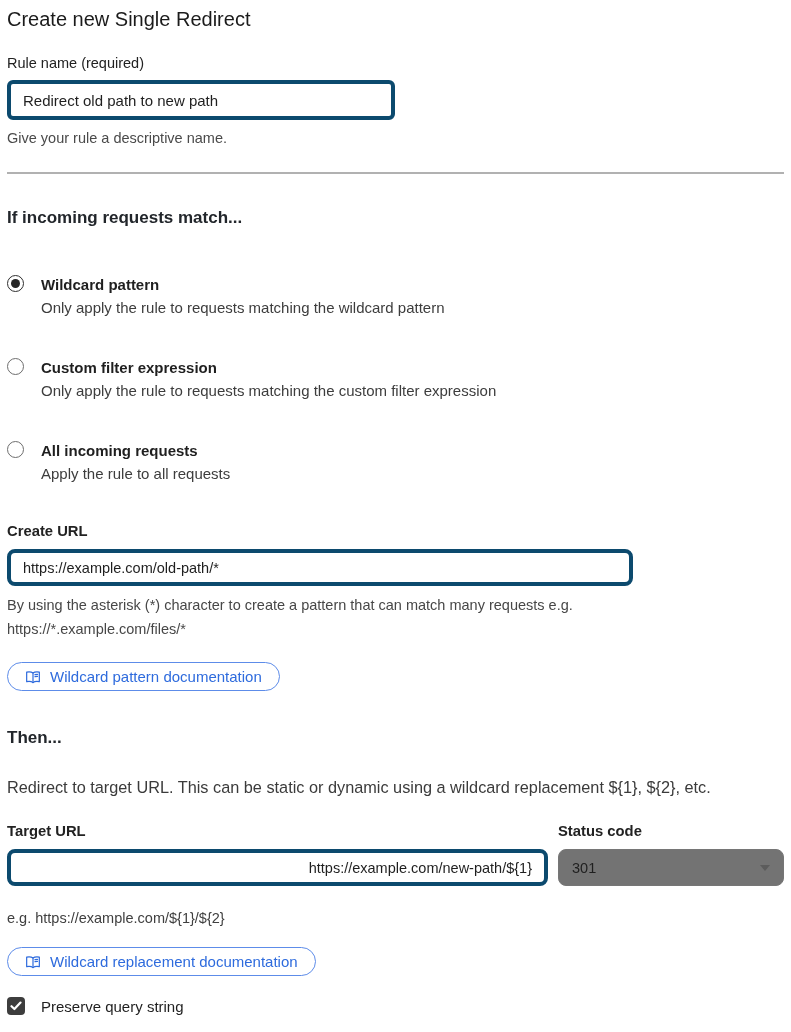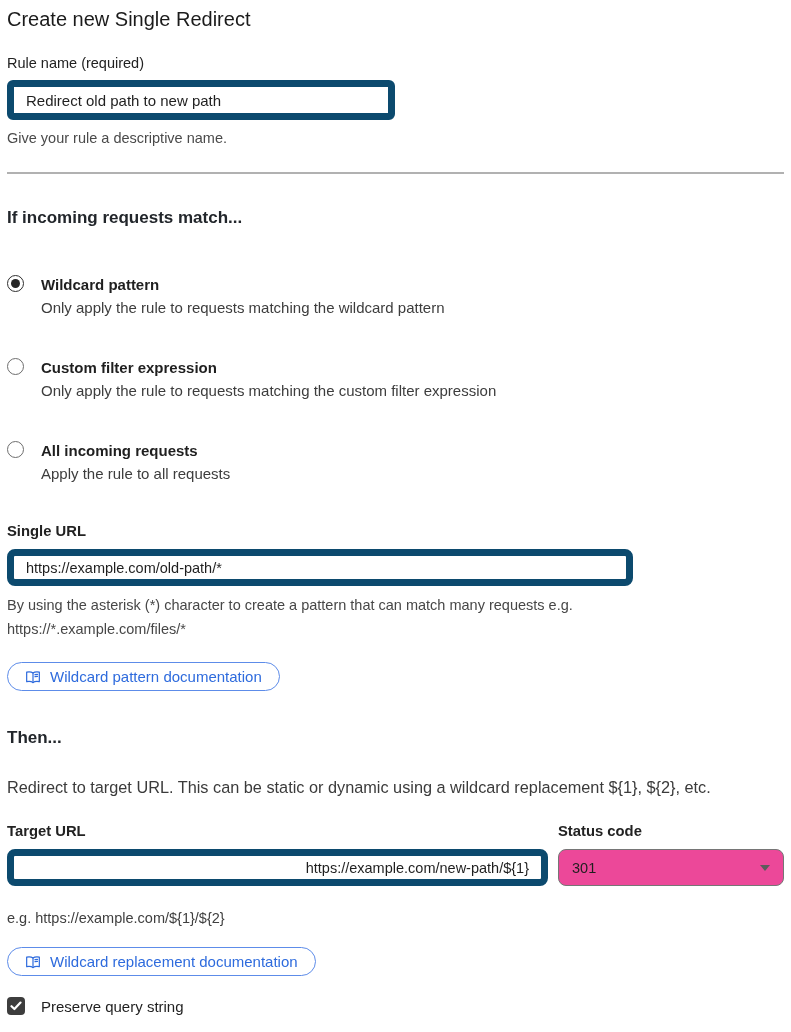--- a/index.html
+++ b/index.html
@@ -18,21 +18,21 @@
 
   .field-label {
     font-size: 14.5px; color: #222; line-height: 19px;
   }
   .field-label.semibold { font-weight: 700; font-size: 14.8px; }
 
   .rule-name-label { margin-top: 22px; }
 
   .text-input {
     display: flex; align-items: center;
-    height: 40px; border: 7px solid #0c4a6e; border-radius: 6px;
+    height: 40px; border: 4px solid #0c4a6e; border-radius: 6px;
     padding: 0 12px; font-size: 15px; color: #1f1f1f; background: #fff;
   }
   .rule-name-input { margin-top: 7px; width: 388px; }
 
   .helper {
     margin-top: 6px; font-size: 14.5px; color: #4a4a4a; line-height: 24px;
   }
 
   .divider { margin-top: 22px; border: none; border-top: 2px solid #b1b1b1; }
 
@@ -72,21 +72,21 @@
   .then-heading { margin-top: 36px; }
   .then-paragraph { margin-top: 27px; font-size: 16.3px; color: #3b3b3b; line-height: 22px; }
 
   .target-row { margin-top: 24px; display: flex; gap: 10px; }
   .target-col { flex: 0 0 541px; }
   .status-col { flex: 0 0 226px; }
   .target-row .text-input { margin-top: 8px; height: 37px; border-radius: 8px; font-size: 14.5px; width: 100%; justify-content: flex-end; }
 
   .select-box {
     margin-top: 8px; width: 100%; height: 37px;
-    border: 1px solid #767676; border-radius: 8px; background: #ec4899;
+    border: 1px solid #767676; border-radius: 8px; background: #737373;
     display: flex; align-items: center; justify-content: space-between;
     padding: 0 13px; font-size: 14.5px; color: #1f1f1f; cursor: pointer;
   }
   .caret-down {
     width: 0; height: 0;
     border-left: 5px solid transparent; border-right: 5px solid transparent;
     border-top: 6px solid #5c5c5c;
   }
 
   .eg-helper { margin-top: 20px; color: #404040; }
@@ -150,21 +150,21 @@
       <div class="radio-circle">
           <div class="radio-dot"></div>
         </div>
       <div class="radio-texts">
         <div class="radio-label">All incoming requests</div>
         <div class="radio-desc">Apply the rule to all requests</div>
       </div>
     </div>
   </div>
 
-  <div class="field-label semibold request-url-label">Single URL</div>
+  <div class="field-label semibold request-url-label">Create URL</div>
   <div class="text-input full-input">
     <span>https://example.com/old-path/*</span>
   </div>
   <div class="helper request-helper">By using the asterisk (*) character to create a pattern that can match many requests e.g. https://*.example.com/files/*</div>
 
   <button class="doc-button">
     <span>
       <svg width="16" height="14" viewBox="0 0 24 20" fill="none" stroke="currentColor" stroke-width="1.8" stroke-linejoin="round" stroke-linecap="round">
         <path d="M12 4 C10 2.4 6.2 2 2.5 2.6 L2.5 17 C6.2 16.4 10 16.8 12 18.4 C14 16.8 17.8 16.4 21.5 17 L21.5 2.6 C17.8 2 14 2.4 12 4 Z"></path>
         <path d="M12 4 L12 18.4"></path>

